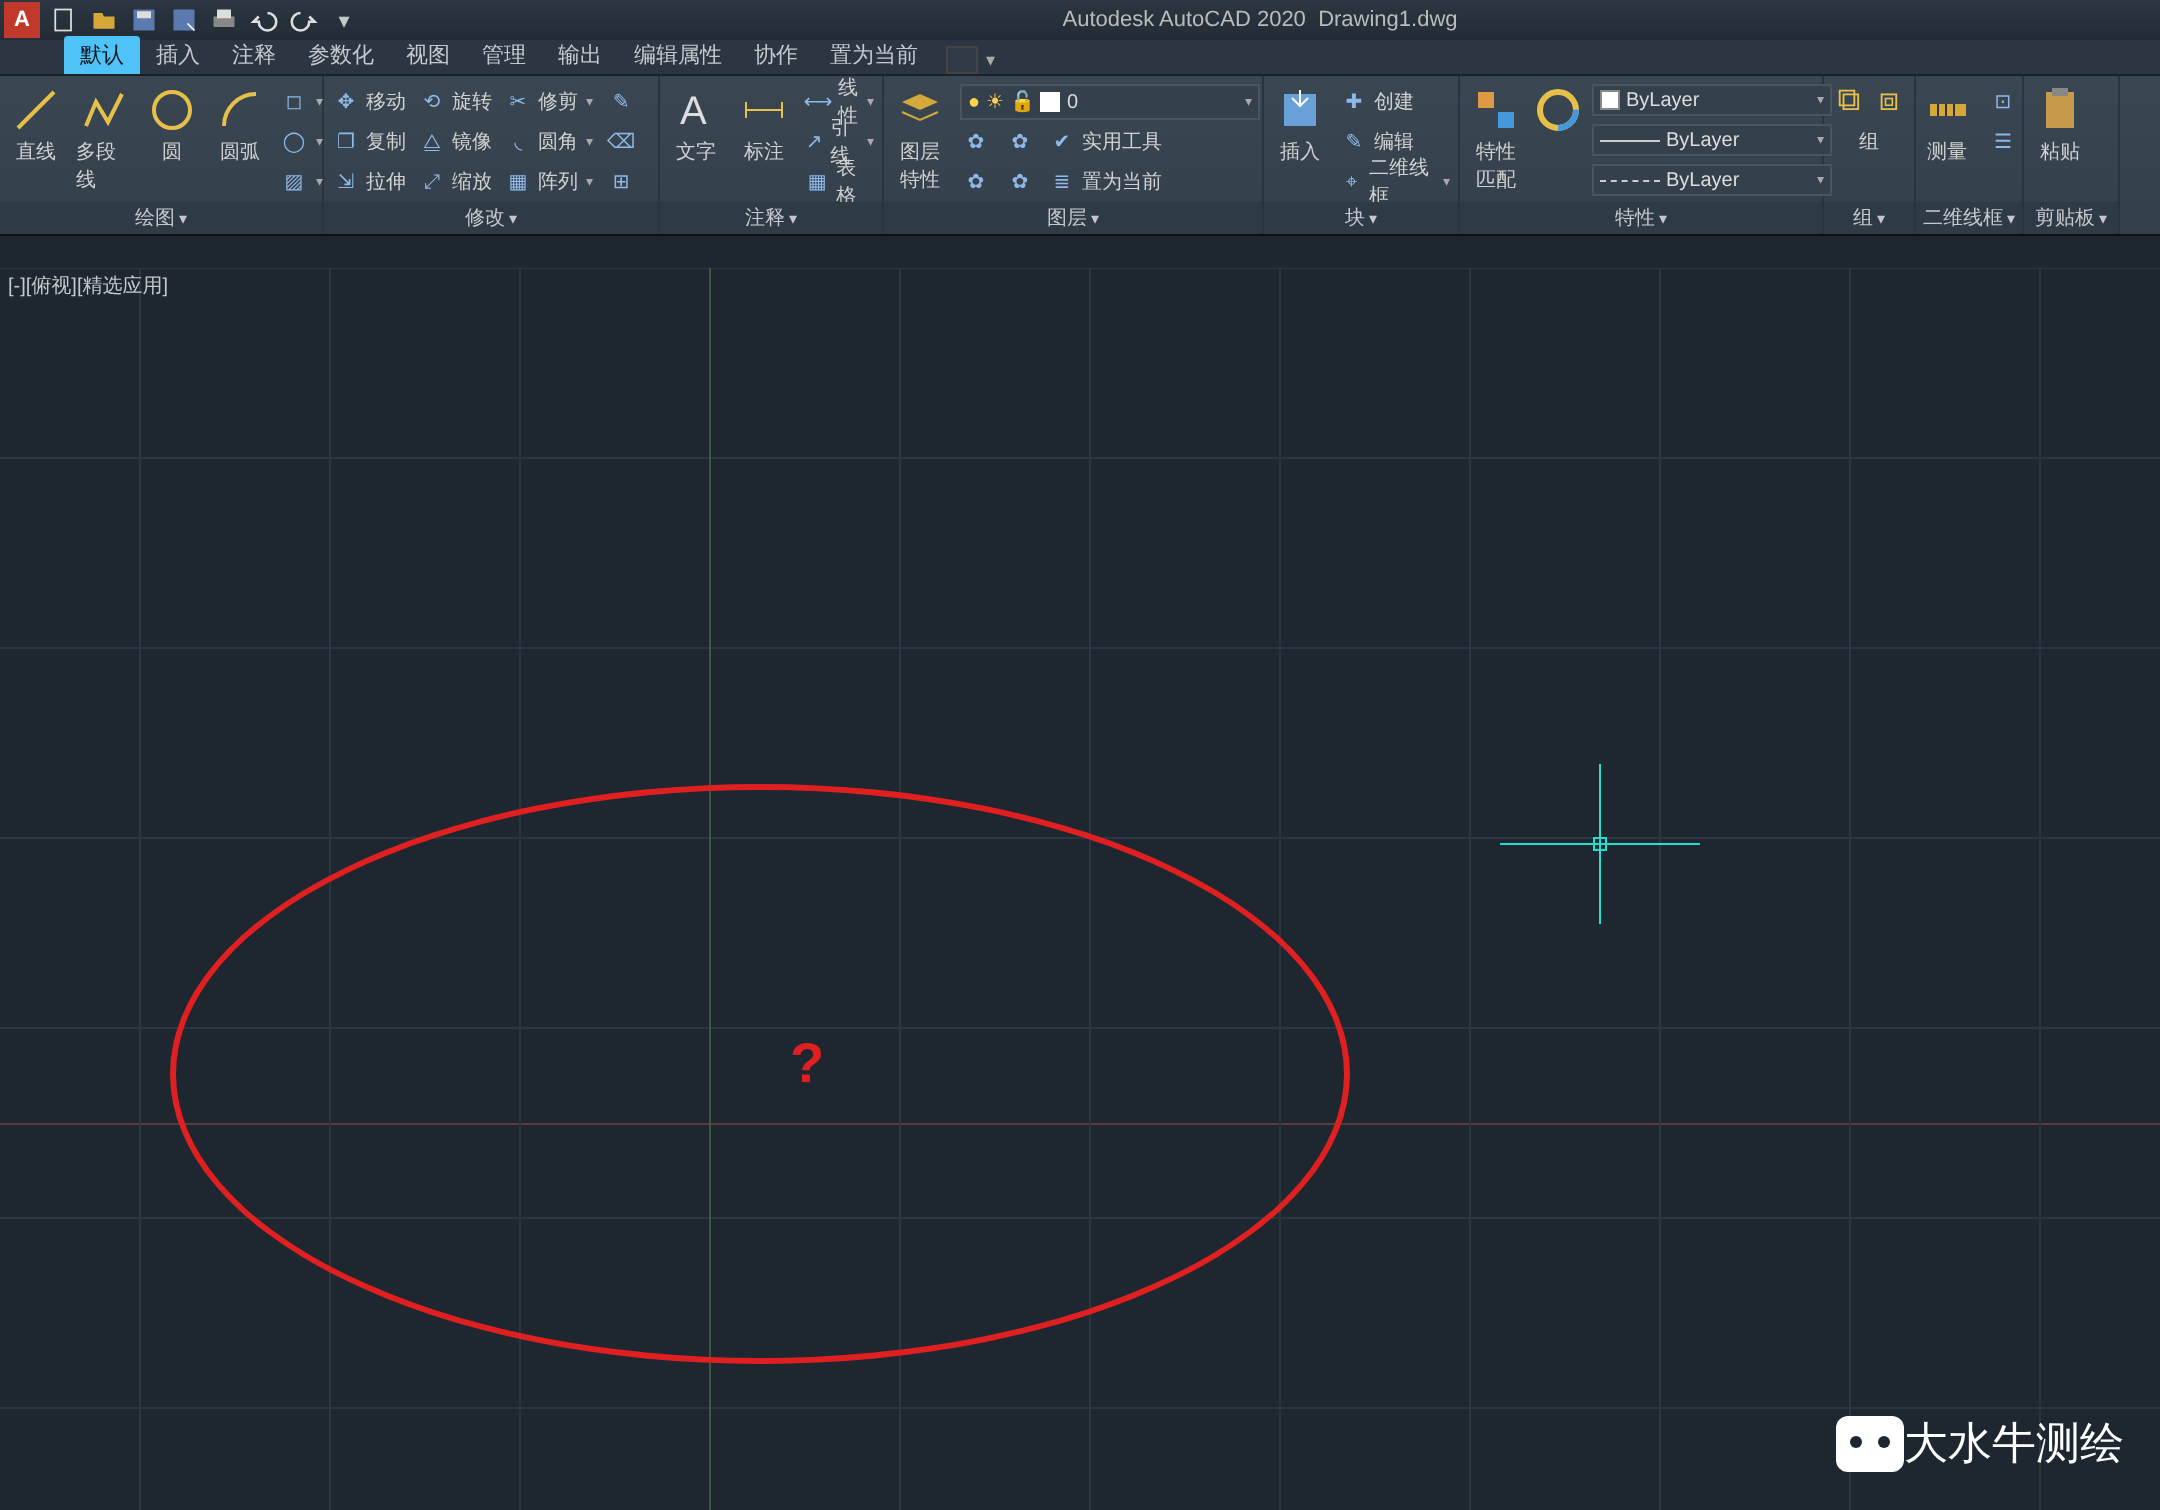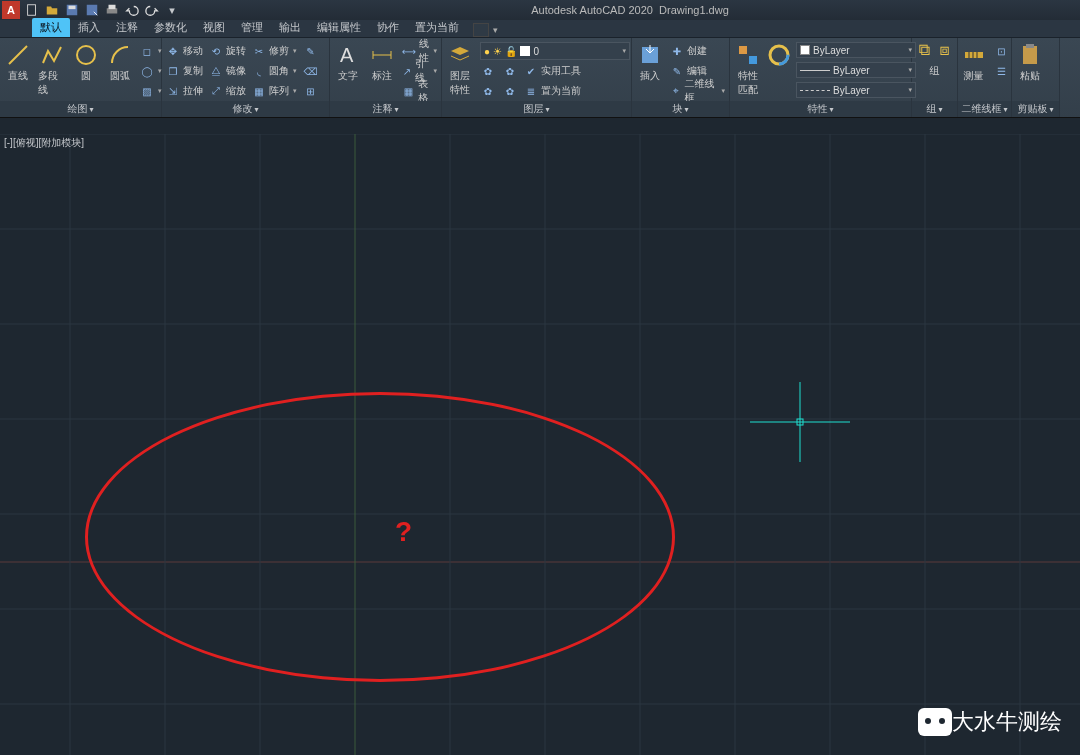--- a/index.html
+++ b/index.html
@@ -519,21 +519,21 @@
       <line class="axis-v" x1="355" y1="0" x2="355" y2="625"></line>
       <line x1="450" y1="0" x2="450" y2="625"></line>
       <line x1="545" y1="0" x2="545" y2="625"></line>
       <line x1="640" y1="0" x2="640" y2="625"></line>
       <line x1="735" y1="0" x2="735" y2="625"></line>
       <line x1="830" y1="0" x2="830" y2="625"></line>
       <line x1="925" y1="0" x2="925" y2="625"></line>
       <line x1="1020" y1="0" x2="1020" y2="625"></line>
     </g>
   </svg>
-  <div class="view-label">[-][俯视][附加模块]</div>
+  <div class="view-label">[-][俯视][精选应用]</div>
 
   <svg class="crosshair" style="left:750px;top:248px" width="100" height="80">
     <line x1="50" y1="0" x2="50" y2="80"></line>
     <line x1="0" y1="40" x2="100" y2="40"></line>
     <rect x="47" y="37" width="6" height="6" fill="none" stroke="#1ee0d0"></rect>
   </svg>
 
   <div class="ellipse-ann" style="left:85px;top:258px;width:590px;height:290px"></div>
   <div class="qmark" style="left:395px;top:382px">?</div>
 

